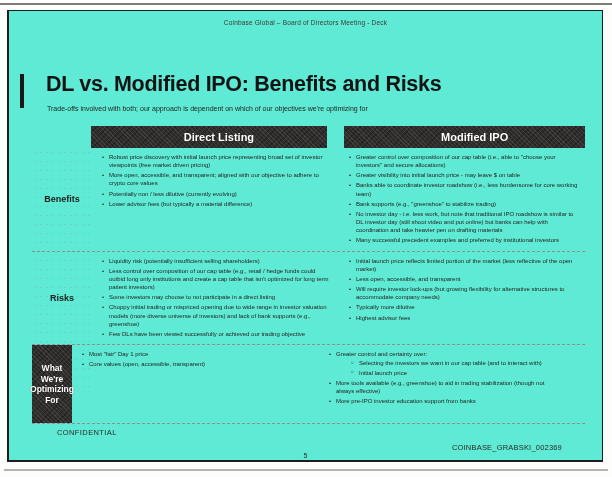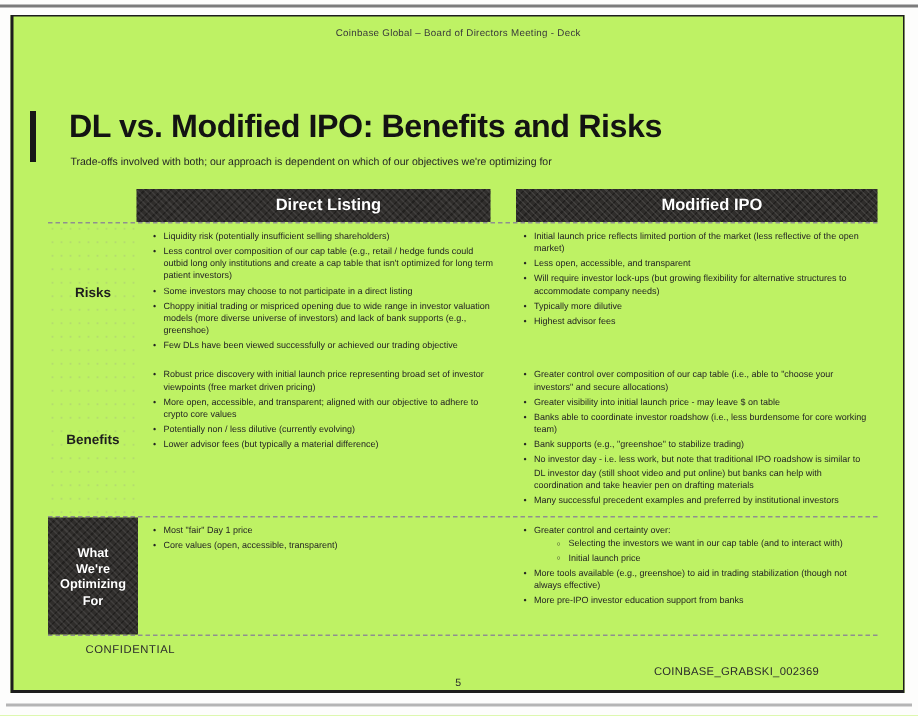--- a/index.html
+++ b/index.html
@@ -12,21 +12,21 @@
     color: #222;
     position: relative;
     overflow: hidden;
     -webkit-font-smoothing: antialiased;
   }
   .top-edge { position:absolute; top:3px; left:0; width:612px; height:2px; background:#7c7c7c; }
   .bottom-edge { position:absolute; top:469px; left:4px; width:604px; height:2px; background:#b5b5b5; }
 
   .page {
     position:absolute; left:7px; top:10px; width:596px; height:452px;
-    background:#bef264; border:2px solid #1d1d1d; border-top-width:1px; border-right-width:1px;
+    background:#5eead4; border:2px solid #1d1d1d; border-top-width:1px; border-right-width:1px;
   }
 
   .doc-header {
     position:absolute; top:8px; left:0; width:100%;
     text-align:center; font-size:6.5px; color:#3a3a3a; letter-spacing:0.2px;
   }
 
   .artifact-bar { position:absolute; left:11px; top:63px; width:4px; height:34px; background:#181818; }
 
   .page-title {
@@ -60,21 +60,21 @@
   .t-row.last { border-bottom:1px dashed #8f8f8f; }
   .row-benefits { min-height:97px; }
   .row-risks { min-height:83px; }
   .row-opt { min-height:57px; }
 
   .t-label {
     width:60px; display:flex; align-items:center; justify-content:center;
     font-weight:bold; font-size:9px; color:#1e1e1e; text-align:center;
   }
   .opt-label-box {
-    width:60px; color:#fff; font-weight:bold; font-size:8.5px; line-height:1.25;
+    width:40px; color:#fff; font-weight:bold; font-size:8.5px; line-height:1.25;
     display:flex; align-items:center; justify-content:center; text-align:center;
     padding:18px; text-shadow:0 0 1px rgba(0,0,0,0.6);
   }
   .t-col { width:242px; padding:5px 5px 4px 9px; }
   .t-col.mi { width:246px; margin-left:5px; }
 
   ul.bullets { list-style:none; margin:0; padding:0; font-size:6px; line-height:1.36; color:#242424; }
   ul.bullets > li { position:relative; padding-left:8px; margin-bottom:2px; }
   ul.bullets > li::before { content:"\2022"; position:absolute; left:1px; top:0; }
   ul.sub { list-style:none; margin:1px 0 0 0; padding-left:15px; }
@@ -82,21 +82,21 @@
   ul.sub > li::before { content:"\25CB"; position:absolute; left:0; top:0.5px; font-size:4.5px; }
 
   .speckle {
     position:absolute; left:0; top:22px; width:60px; height:240px;
     background-image:radial-gradient(circle, #8f8f8f 0.5px, transparent 0.9px);
     background-size:6px 9px; opacity:0.22; pointer-events:none;
   }
 
   .footer-conf { position:absolute; left:48px; top:417px; font-size:7.5px; letter-spacing:0.4px; color:#2b2b2b; }
   .footer-page { position:absolute; left:0; width:100%; text-align:center; top:441px; font-size:7px; color:#2b2b2b; }
-  .footer-bates { position:absolute; right:56px; top:432px; font-size:7.5px; letter-spacing:0.2px; color:#2b2b2b; }
+  .footer-bates { position:absolute; right:40px; top:432px; font-size:7.5px; letter-spacing:0.2px; color:#2b2b2b; }
 </style>
 </head>
 <body>
 
 <div class="top-edge"></div>
 <div class="bottom-edge"></div>
 
 <div class="page">
 
   <div class="doc-header">Coinbase Global – Board of Directors Meeting - Deck</div>
@@ -108,60 +108,60 @@
 
   <div class="cmp-table">
     <div class="speckle"></div>
 
     <div class="hdr-row">
       <div class="hdr-spacer"></div>
       <div class="hdr-cell dl darkbox">Direct Listing</div>
       <div class="hdr-cell mi darkbox">Modified IPO</div>
     </div>
 
+    <div class="t-row row-benefits">
+      <div class="t-label">Benefits</div>
+      <div class="t-col dl">
+        <ul class="bullets">
+            <li>Robust price discovery with initial launch price representing broad set of investor viewpoints (free market driven pricing)</li>
+            <li>More open, accessible, and transparent; aligned with our objective to adhere to crypto core values</li>
+            <li>Potentially non / less dilutive (currently evolving)</li>
+            <li>Lower advisor fees (but typically a material difference)</li>
+          </ul>
+      </div>
+      <div class="t-col mi">
+        <ul class="bullets">
+            <li>Greater control over composition of our cap table (i.e., able to "choose your investors" and secure allocations)</li>
+            <li>Greater visibility into initial launch price - may leave $ on table</li>
+            <li>Banks able to coordinate investor roadshow (i.e., less burdensome for core working team)</li>
+            <li>Bank supports (e.g., "greenshoe" to stabilize trading)</li>
+            <li>No investor day - i.e. less work, but note that traditional IPO roadshow is similar to DL investor day (still shoot video and put online) but banks can help with coordination and take heavier pen on drafting materials</li>
+            <li>Many successful precedent examples and preferred by institutional investors</li>
+          </ul>
+      </div>
+    </div>
+
     <div class="t-row row-risks divided">
       <div class="t-label">Risks</div>
       <div class="t-col dl">
         <ul class="bullets">
             <li>Liquidity risk (potentially insufficient selling shareholders)</li>
             <li>Less control over composition of our cap table (e.g., retail / hedge funds could outbid long only institutions and create a cap table that isn't optimized for long term patient investors)</li>
             <li>Some investors may choose to not participate in a direct listing</li>
             <li>Choppy initial trading or mispriced opening due to wide range in investor valuation models (more diverse universe of investors) and lack of bank supports (e.g., greenshoe)</li>
             <li>Few DLs have been viewed successfully or achieved our trading objective</li>
           </ul>
       </div>
       <div class="t-col mi">
         <ul class="bullets">
             <li>Initial launch price reflects limited portion of the market (less reflective of the open market)</li>
             <li>Less open, accessible, and transparent</li>
             <li>Will require investor lock-ups (but growing flexibility for alternative structures to accommodate company needs)</li>
             <li>Typically more dilutive</li>
             <li>Highest advisor fees</li>
-          </ul>
-      </div>
-    </div>
-
-    <div class="t-row row-benefits">
-      <div class="t-label">Benefits</div>
-      <div class="t-col dl">
-        <ul class="bullets">
-            <li>Robust price discovery with initial launch price representing broad set of investor viewpoints (free market driven pricing)</li>
-            <li>More open, accessible, and transparent; aligned with our objective to adhere to crypto core values</li>
-            <li>Potentially non / less dilutive (currently evolving)</li>
-            <li>Lower advisor fees (but typically a material difference)</li>
-          </ul>
-      </div>
-      <div class="t-col mi">
-        <ul class="bullets">
-            <li>Greater control over composition of our cap table (i.e., able to "choose your investors" and secure allocations)</li>
-            <li>Greater visibility into initial launch price - may leave $ on table</li>
-            <li>Banks able to coordinate investor roadshow (i.e., less burdensome for core working team)</li>
-            <li>Bank supports (e.g., "greenshoe" to stabilize trading)</li>
-            <li>No investor day - i.e. less work, but note that traditional IPO roadshow is similar to DL investor day (still shoot video and put online) but banks can help with coordination and take heavier pen on drafting materials</li>
-            <li>Many successful precedent examples and preferred by institutional investors</li>
           </ul>
       </div>
     </div>
 
     <div class="t-row row-opt divided last">
       <div class="opt-label-box darkbox">What We're Optimizing For</div>
       <div class="t-col dl">
         <ul class="bullets">
             <li>Most "fair" Day 1 price</li>
             <li>Core values (open, accessible, transparent)</li>

